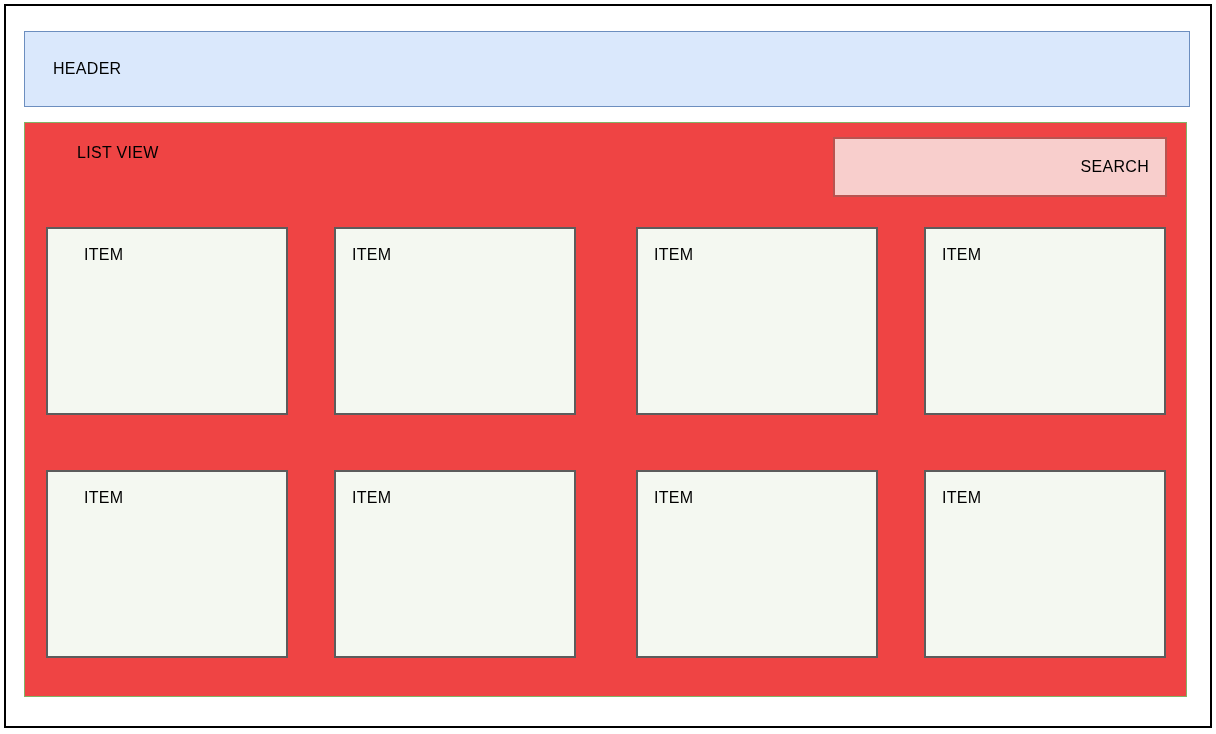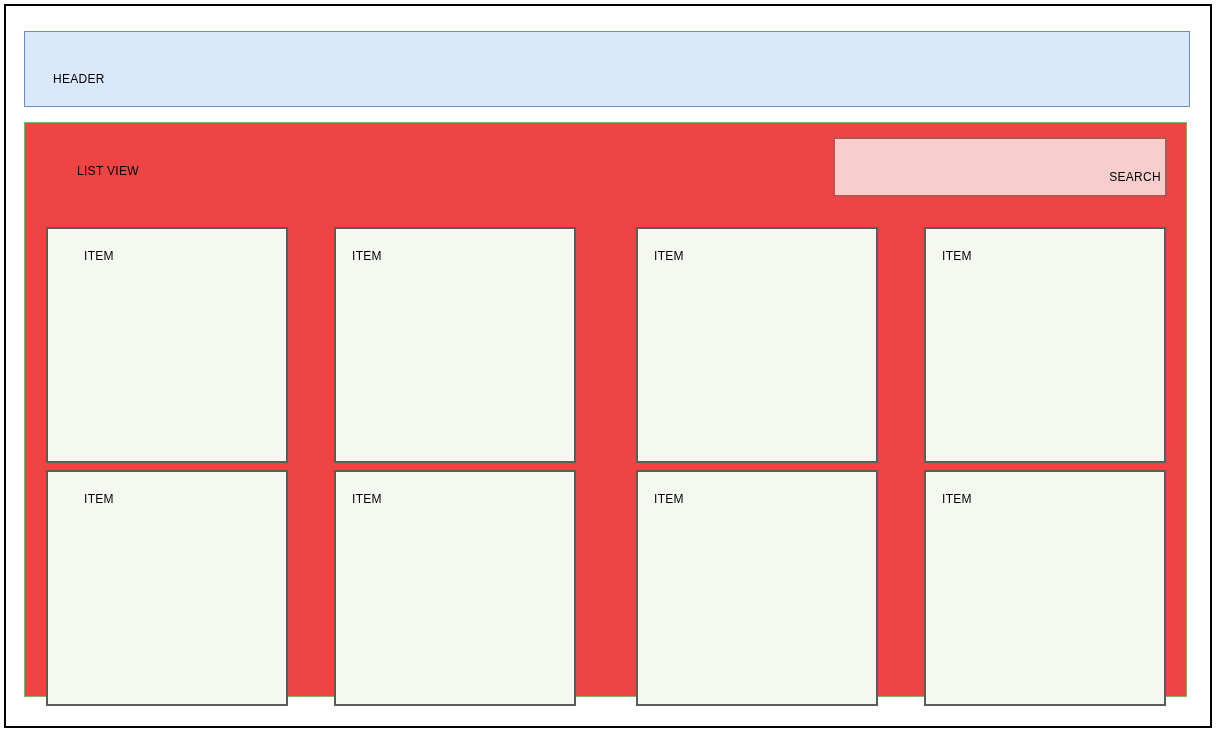--- a/index.html
+++ b/index.html
@@ -46,50 +46,49 @@
     position: absolute;
     left: 18px;
     top: 116px;
     width: 1163px;
     height: 575px;
     background: #ef4444;
     border: 1.5px solid #82b366;
     box-sizing: border-box;
   }
   .label {
-    font-size: 12px;
+    font-size: 16px;
     letter-spacing: 0.3px;
     white-space: nowrap;
-    margin-top: 20px;
   }
   .lv-label {
     position: absolute;
     left: 52px;
     top: 21px;
   }
   
   .search {
     position: absolute;
     left: 808px;
     top: 14px;
     width: 334px;
     height: 60px;
     background: #f8cecc;
     border: 2px solid #b85450;
     box-sizing: border-box;
     display: flex;
     align-items: center;
     justify-content: flex-end;
-    padding-right: 4px;
+    padding-right: 16px;
   }
   
   .item {
     position: absolute;
     width: 242px;
-    height: 236px;
+    height: 188px;
     background: #f4f8f1;
     border: 2px solid #5c5c5c;
     box-sizing: border-box;
     padding: 17px 0 0 16px;
   }
   .item.c1 { left: 21px;  padding-left: 36px; }
   .item.c2 { left: 309px; }
   .item.c3 { left: 611px; }
   .item.c4 { left: 899px; }
   .item.r1 { top: 104px; }

